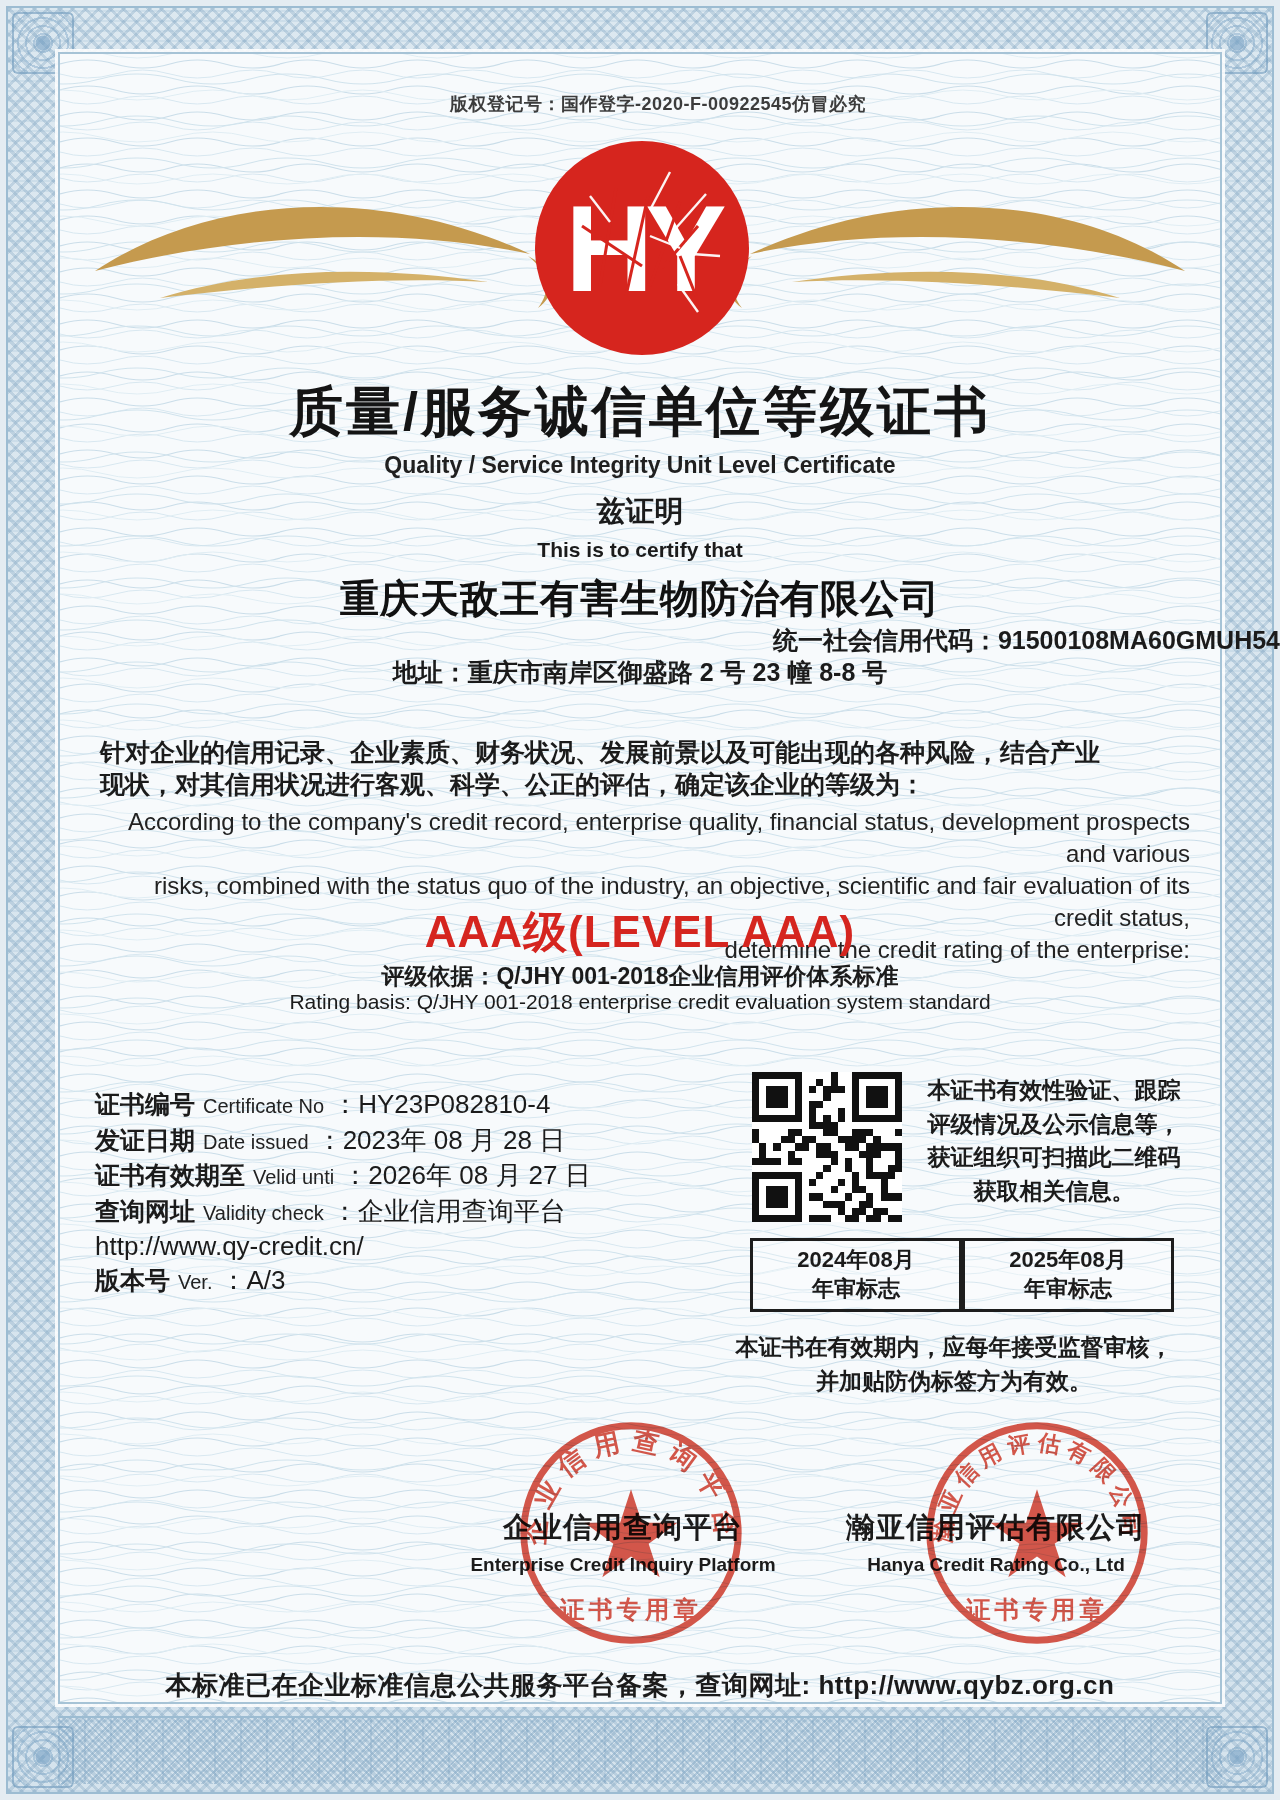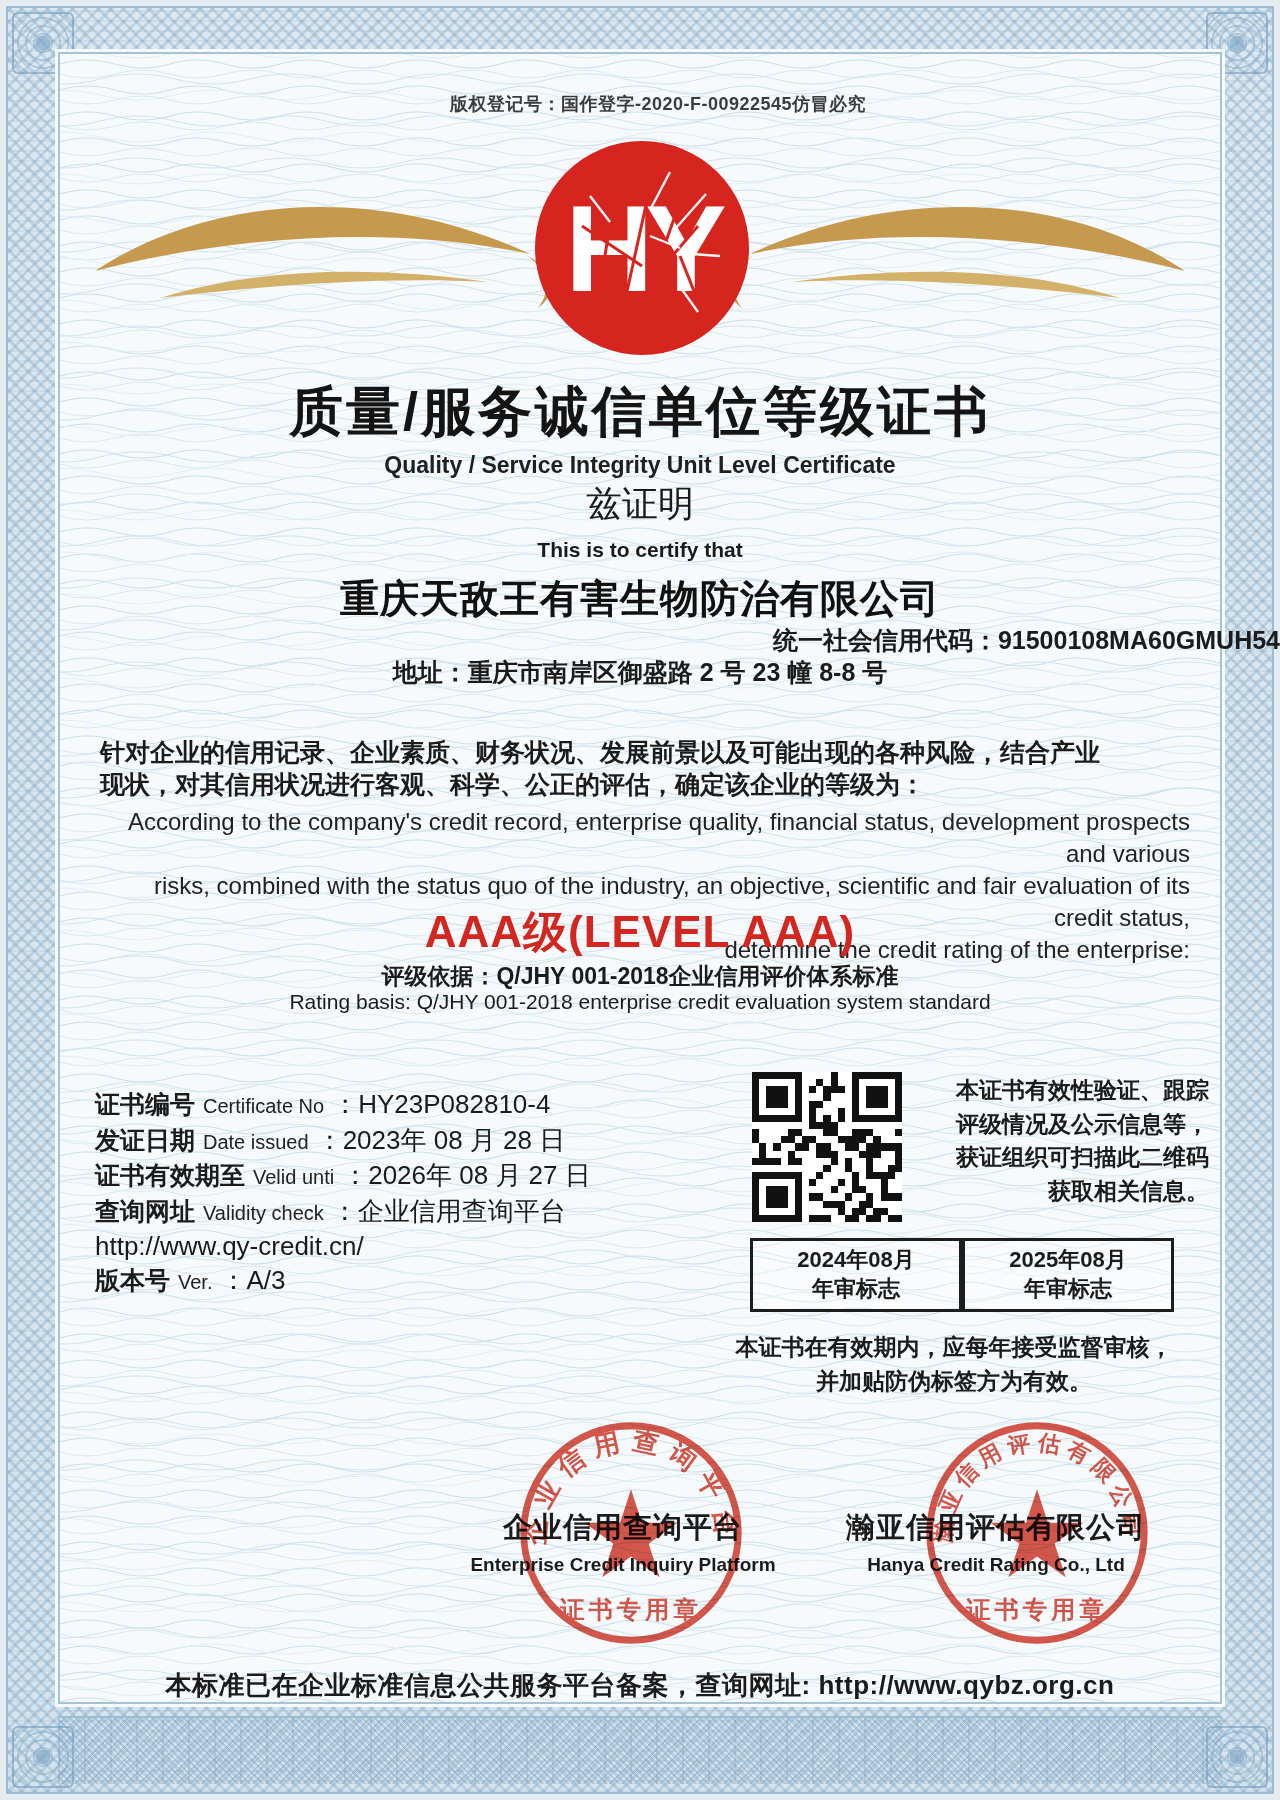--- a/index.html
+++ b/index.html
@@ -28,37 +28,37 @@
   .waves{position:absolute;inset:0;width:100%;height:100%;opacity:.85;}
   
   .abs{position:absolute;z-index:3;}
   .ctr{left:0;width:1280px;text-align:center;}
   .pre{white-space:pre-line;}
   .copyright{top:92px;left:0;width:866px;text-align:right;font-size:18px;font-weight:700;color:#3c3c3c;letter-spacing:.5px;}
   .logo{top:136px;left:530px;width:224px;height:224px;z-index:4;}
   .flourish{top:176px;left:90px;width:1100px;height:170px;z-index:2;}
   .title-cn{top:376px;font-size:54px;font-weight:bold;letter-spacing:3px;color:#141414;}
   .title-en{top:452px;font-size:23px;font-weight:600;color:#202020;}
-  .certify-cn{top:480px;font-size:36px;font-weight:400;}
+  .certify-cn{top:492px;font-size:29px;font-weight:700;}
   .certify-en{top:538px;font-size:21px;font-weight:600;}
   .company{top:572px;font-size:39px;font-weight:bold;letter-spacing:1px;color:#111;}
   .code{top:624px;font-size:25px;font-weight:600;text-align:right;}
   .addr{top:656px;font-size:25px;font-weight:600;}
   .intro-cn{top:736px;left:100px;width:1085px;font-size:25px;line-height:32px;font-weight:600;text-align:left;}
   .intro-en{top:806px;left:100px;width:1090px;font-size:24px;line-height:32px;text-align:right;color:#222;}
   .rating{top:903px;font-size:44px;font-weight:800;letter-spacing:1px;}
   .basis-cn{top:961px;font-size:23px;font-weight:600;}
   .basis-en{top:990px;font-size:21px;}
   .details{top:1088px;left:95px;width:560px;font-size:25px;line-height:33.5px;text-align:left;}
   .details .row{display:flex;align-items:baseline;gap:8px;}
   .lab-cn{font-weight:600;}
   .lab-en{font-size:20px;color:#222;}
   .val{font-size:26px;}
   .qr{top:1072px;left:752px;width:150px;height:150px;}
-  .qr-note{top:1074px;left:915px;width:278px;text-align:right;font-size:23px;line-height:33.5px;font-weight:600;margin-left:16px;}
+  .qr-note{top:1074px;left:915px;width:278px;text-align:center;font-size:23px;line-height:33.5px;font-weight:600;}
   .ybox{top:1238px;width:206px;height:64px;border:3px solid #1d1d1d;text-align:center;
         font-size:22px;line-height:29px;padding-top:4px;font-weight:600;background:rgba(255,255,255,.25);}
   .ybox1{left:750px}.ybox2{left:962px}
   .validity{top:1330px;left:718px;width:472px;text-align:center;font-size:23px;line-height:34px;font-weight:600;}
   .org{z-index:3;text-align:center;}
   .org-l{top:1508px;left:393px;width:460px;}
   .org-r{top:1508px;left:776px;width:440px;}
   .org-cn{font-size:29px;font-weight:700;letter-spacing:1px;}
   .org-en{font-size:19px;font-weight:600;margin-top:6px;}
   .seal{position:absolute;width:234px;height:234px;z-index:4;mix-blend-mode:multiply;opacity:.92;}

